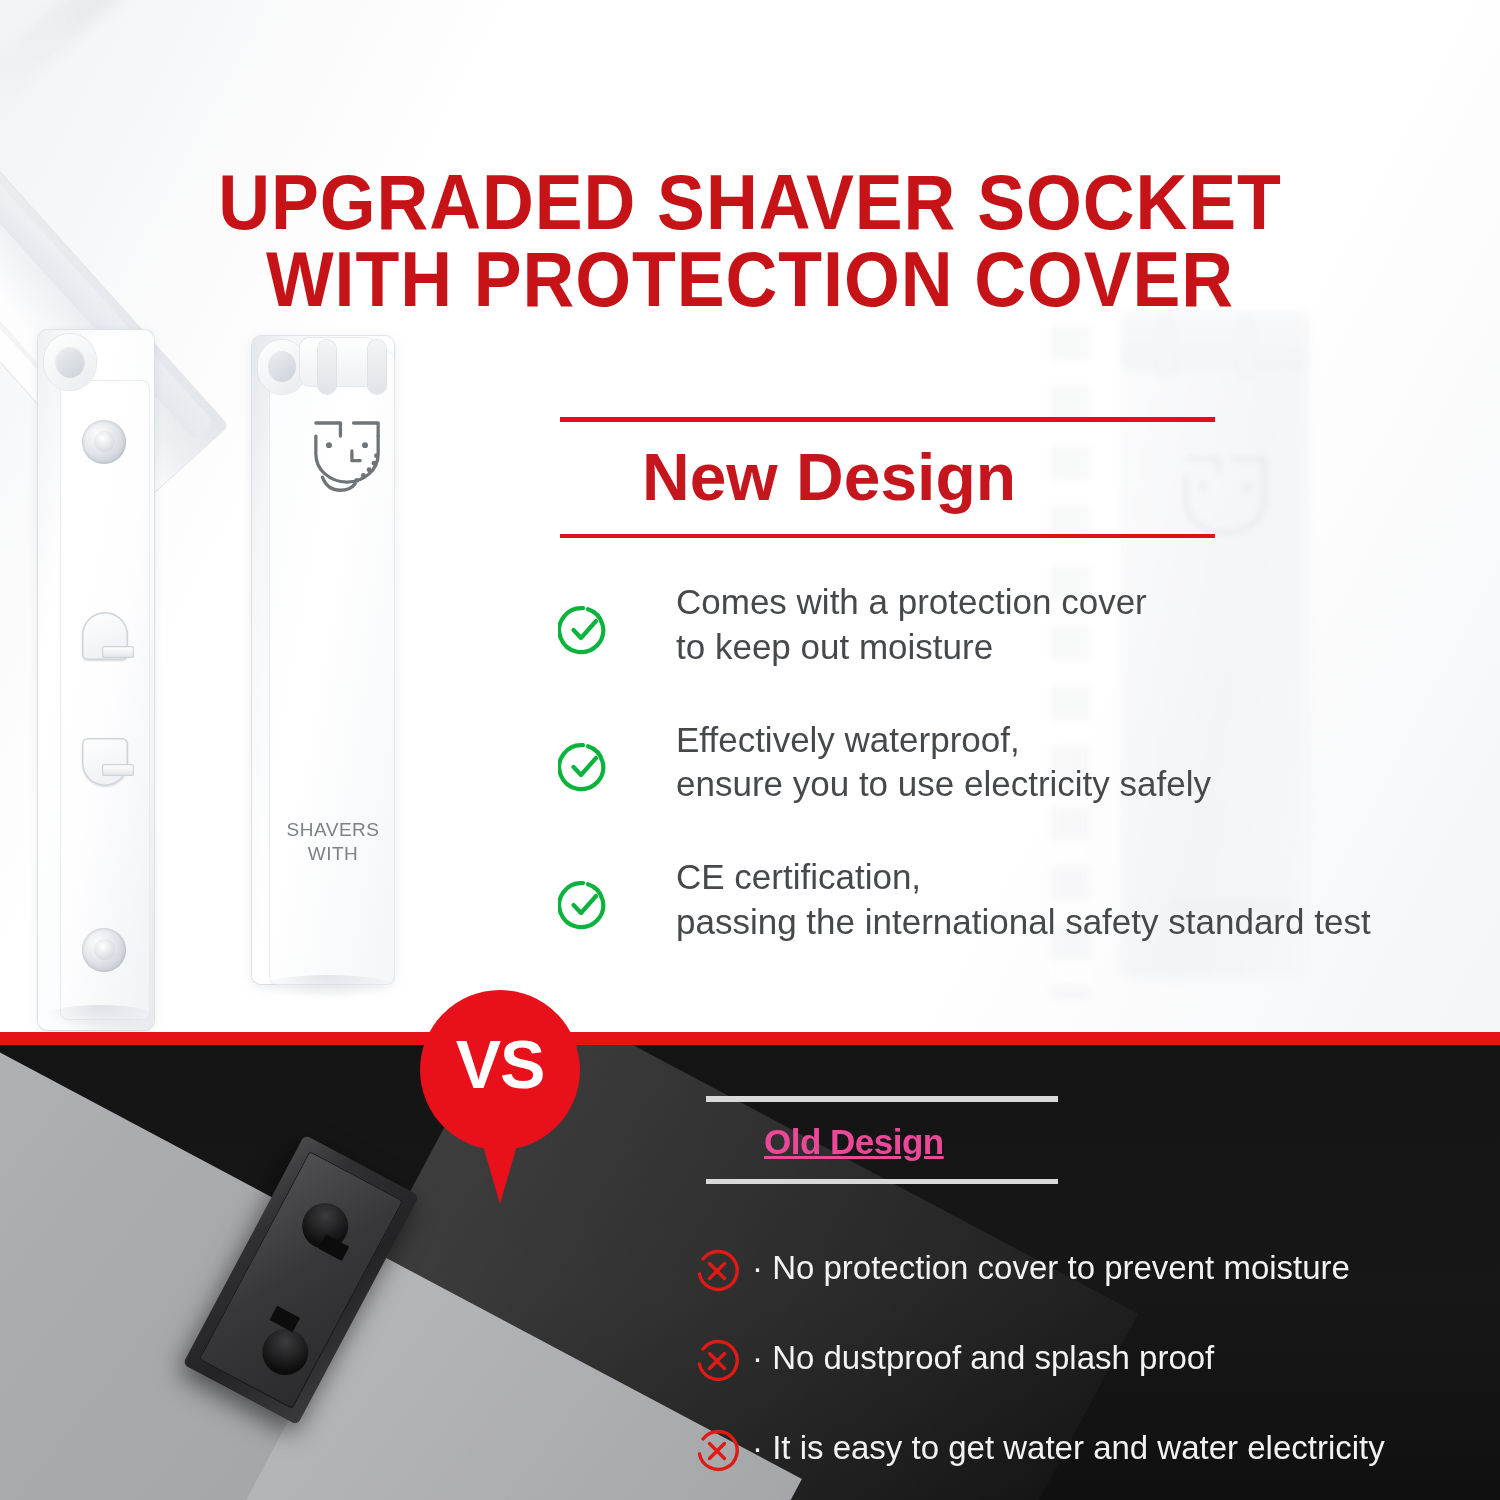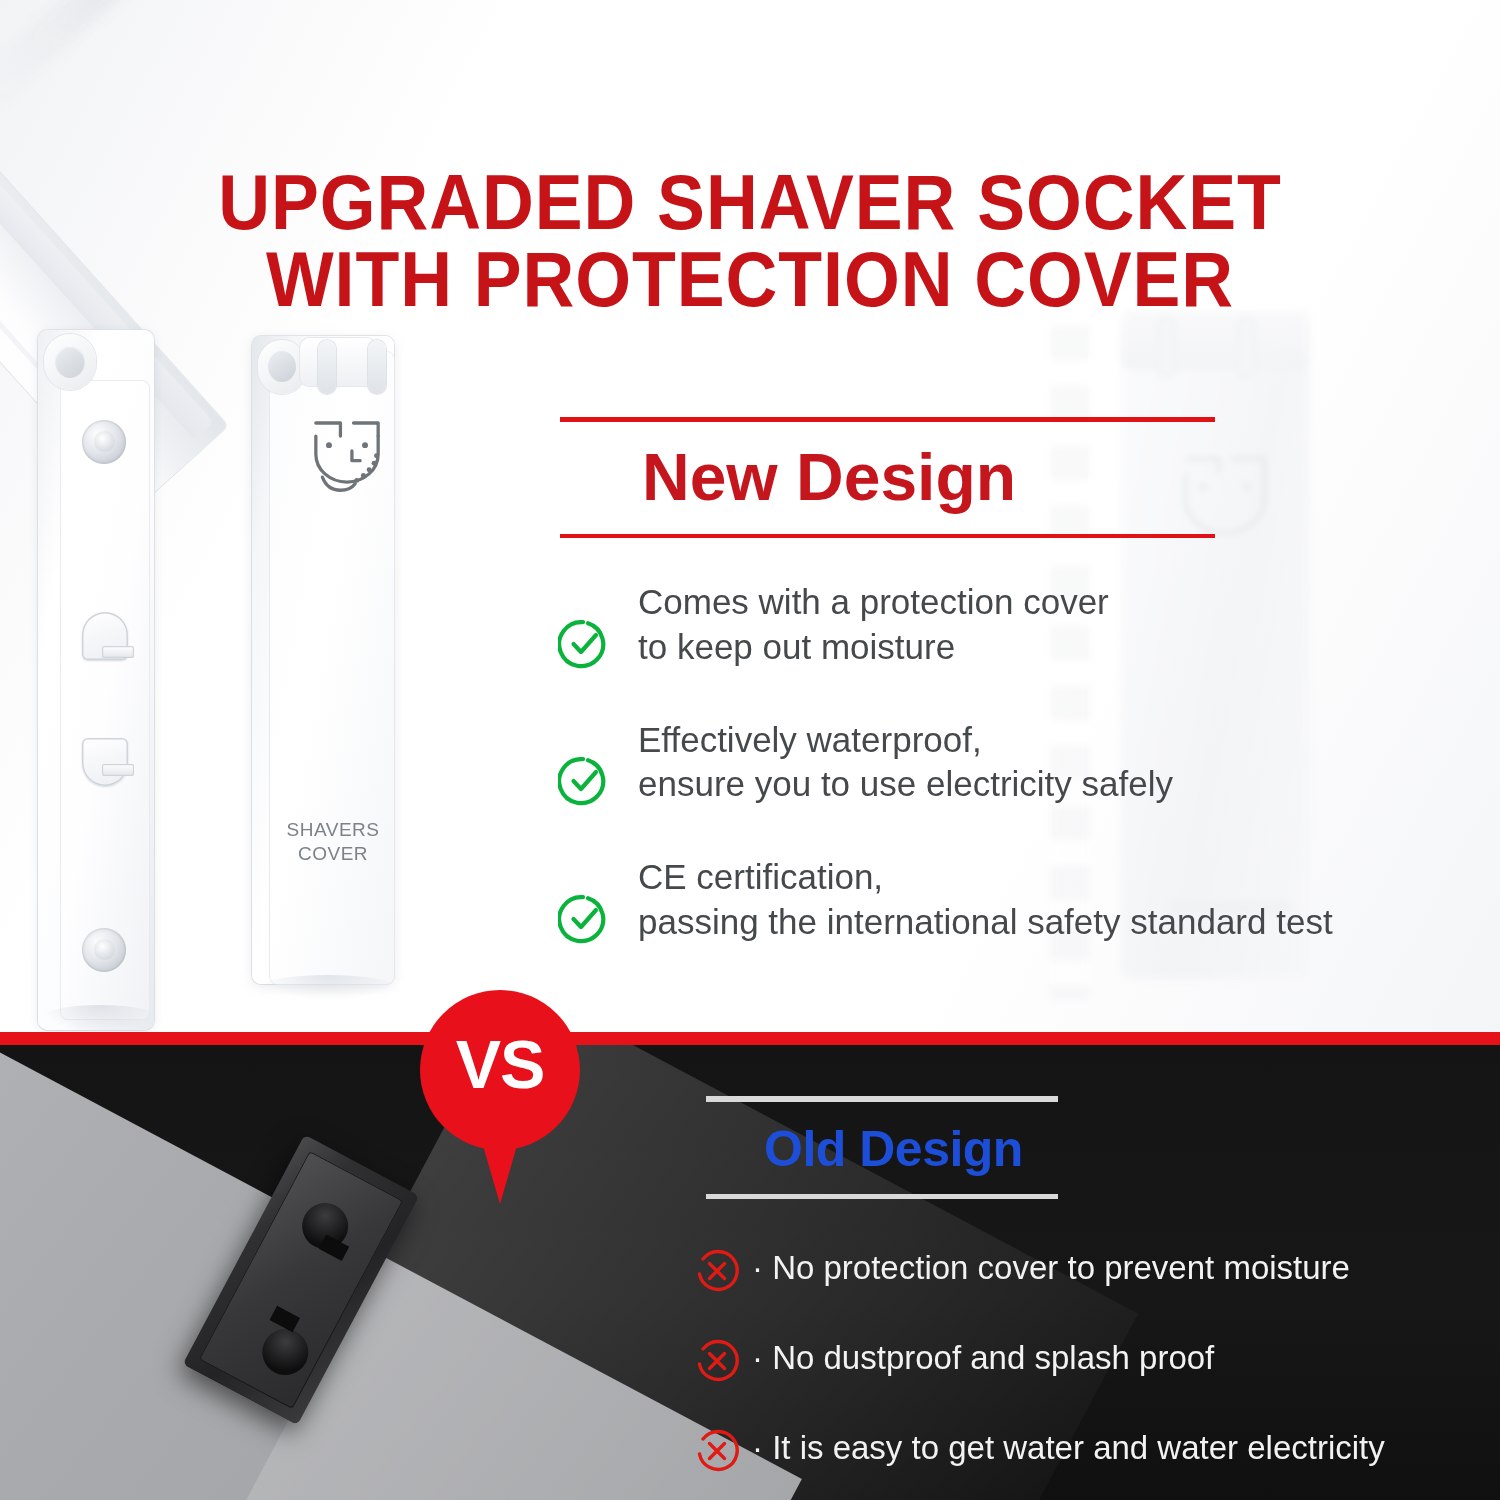--- a/index.html
+++ b/index.html
@@ -106,21 +106,21 @@
   .refl-r{position:absolute;left:258px;top:975px;width:140px;height:26px;border-radius:50%;
     background:radial-gradient(ellipse at 50% 0,rgba(196,202,210,.45),rgba(255,255,255,0) 70%);}
 
   
   .nd-block{position:absolute;left:560px;top:378px;width:900px;z-index:6;margin-top:39px;}
   .rule-red{height:5px;background:#e01216;width:655px;}
   .nd-title{color:#c4161c;font-size:66px;font-weight:700;line-height:1;padding:22px 0 24px 82px;}
   .rule-red2{height:4px;background:#e01216;width:655px;}
 
   .feats{position:absolute;left:558px;top:580px;width:930px;z-index:6;}
-  .feat{display:flex;align-items:flex-end;margin-bottom:48px;}
+  .feat{display:flex;align-items:center;margin-bottom:48px;gap:38px;}
   .feat .ico{flex:0 0 auto;width:52px;height:52px;margin-right:28px;margin-top:10px;}
   .feat .txt{color:#46494c;font-size:35px;line-height:1.28;font-weight:400;white-space:pre-line;}
 
   
   .divider{position:absolute;left:0;top:1032px;width:1500px;height:13px;background:#e5121a;z-index:9;}
 
   
   .bottom-half{position:absolute;left:0;top:1045px;width:1500px;height:455px;overflow:hidden;
     background:linear-gradient(180deg,#141414 0%,#171717 55%,#101010 100%);}
   .panel-gray{position:absolute;left:-240px;top:-120px;width:1180px;height:900px;
@@ -156,21 +156,21 @@
   .vs{position:absolute;left:420px;top:990px;width:160px;height:216px;z-index:12;}
   .vs-circle{position:absolute;left:0;top:0;width:160px;height:160px;border-radius:50%;background:#e8101a;}
   .vs-tail{position:absolute;left:52px;top:118px;width:0;height:0;
     border-left:28px solid transparent;border-right:28px solid transparent;border-top:96px solid #e8101a;}
   .vs-text{position:absolute;left:0;top:40px;width:160px;text-align:center;color:#fff;
     font-size:68px;font-weight:700;letter-spacing:-1px;line-height:1;z-index:2;}
 
   
   .od-block{position:absolute;left:706px;top:1096px;width:700px;z-index:6;}
   .rule-wt{height:6px;background:#d9d9d9;width:352px;}
-  .od-title{color:#1d4ed8;font-size:50px;font-weight:700;line-height:1;padding:22px 0 20px 58px;letter-spacing:-.5px;}
+  .od-title{color:#ec4899;font-size:35px;font-weight:700;line-height:1;padding:22px 0 20px 58px;letter-spacing:-.5px;text-decoration:underline;}
   .rule-wt2{height:5px;background:#d9d9d9;width:352px;}
 
   .od-list{position:absolute;left:694px;top:1248px;width:800px;z-index:6;}
   .od-item{display:flex;margin-bottom:44px;}
   .od-item .ico{flex:0 0 auto;width:46px;height:46px;margin-right:12px;}
   .od-item .txt{color:#f2f2f2;font-size:33px;line-height:1.2;font-weight:400;white-space:nowrap;}
 </style>
 </head>
 <body>
 
@@ -250,21 +250,21 @@
               <circle cx="70" cy="70" r="3"></circle>
             <circle cx="77" cy="63" r="3"></circle>
               <circle cx="83" cy="55" r="3"></circle>
             <circle cx="86" cy="46" r="3"></circle>
           </g>
         </svg>
       </div>
 
       <div class="shavers-only">
         <div>SHAVERS</div>
-        <div>COVER</div>
+        <div>WITH</div>
       </div>
       <div class="refl-r"></div>
     </div>
 
     <div class="title">
       <span>UPGRADED SHAVER SOCKET</span>
       <span class="l2">WITH PROTECTION COVER</span>
     </div>
 
     <div class="nd-block">

